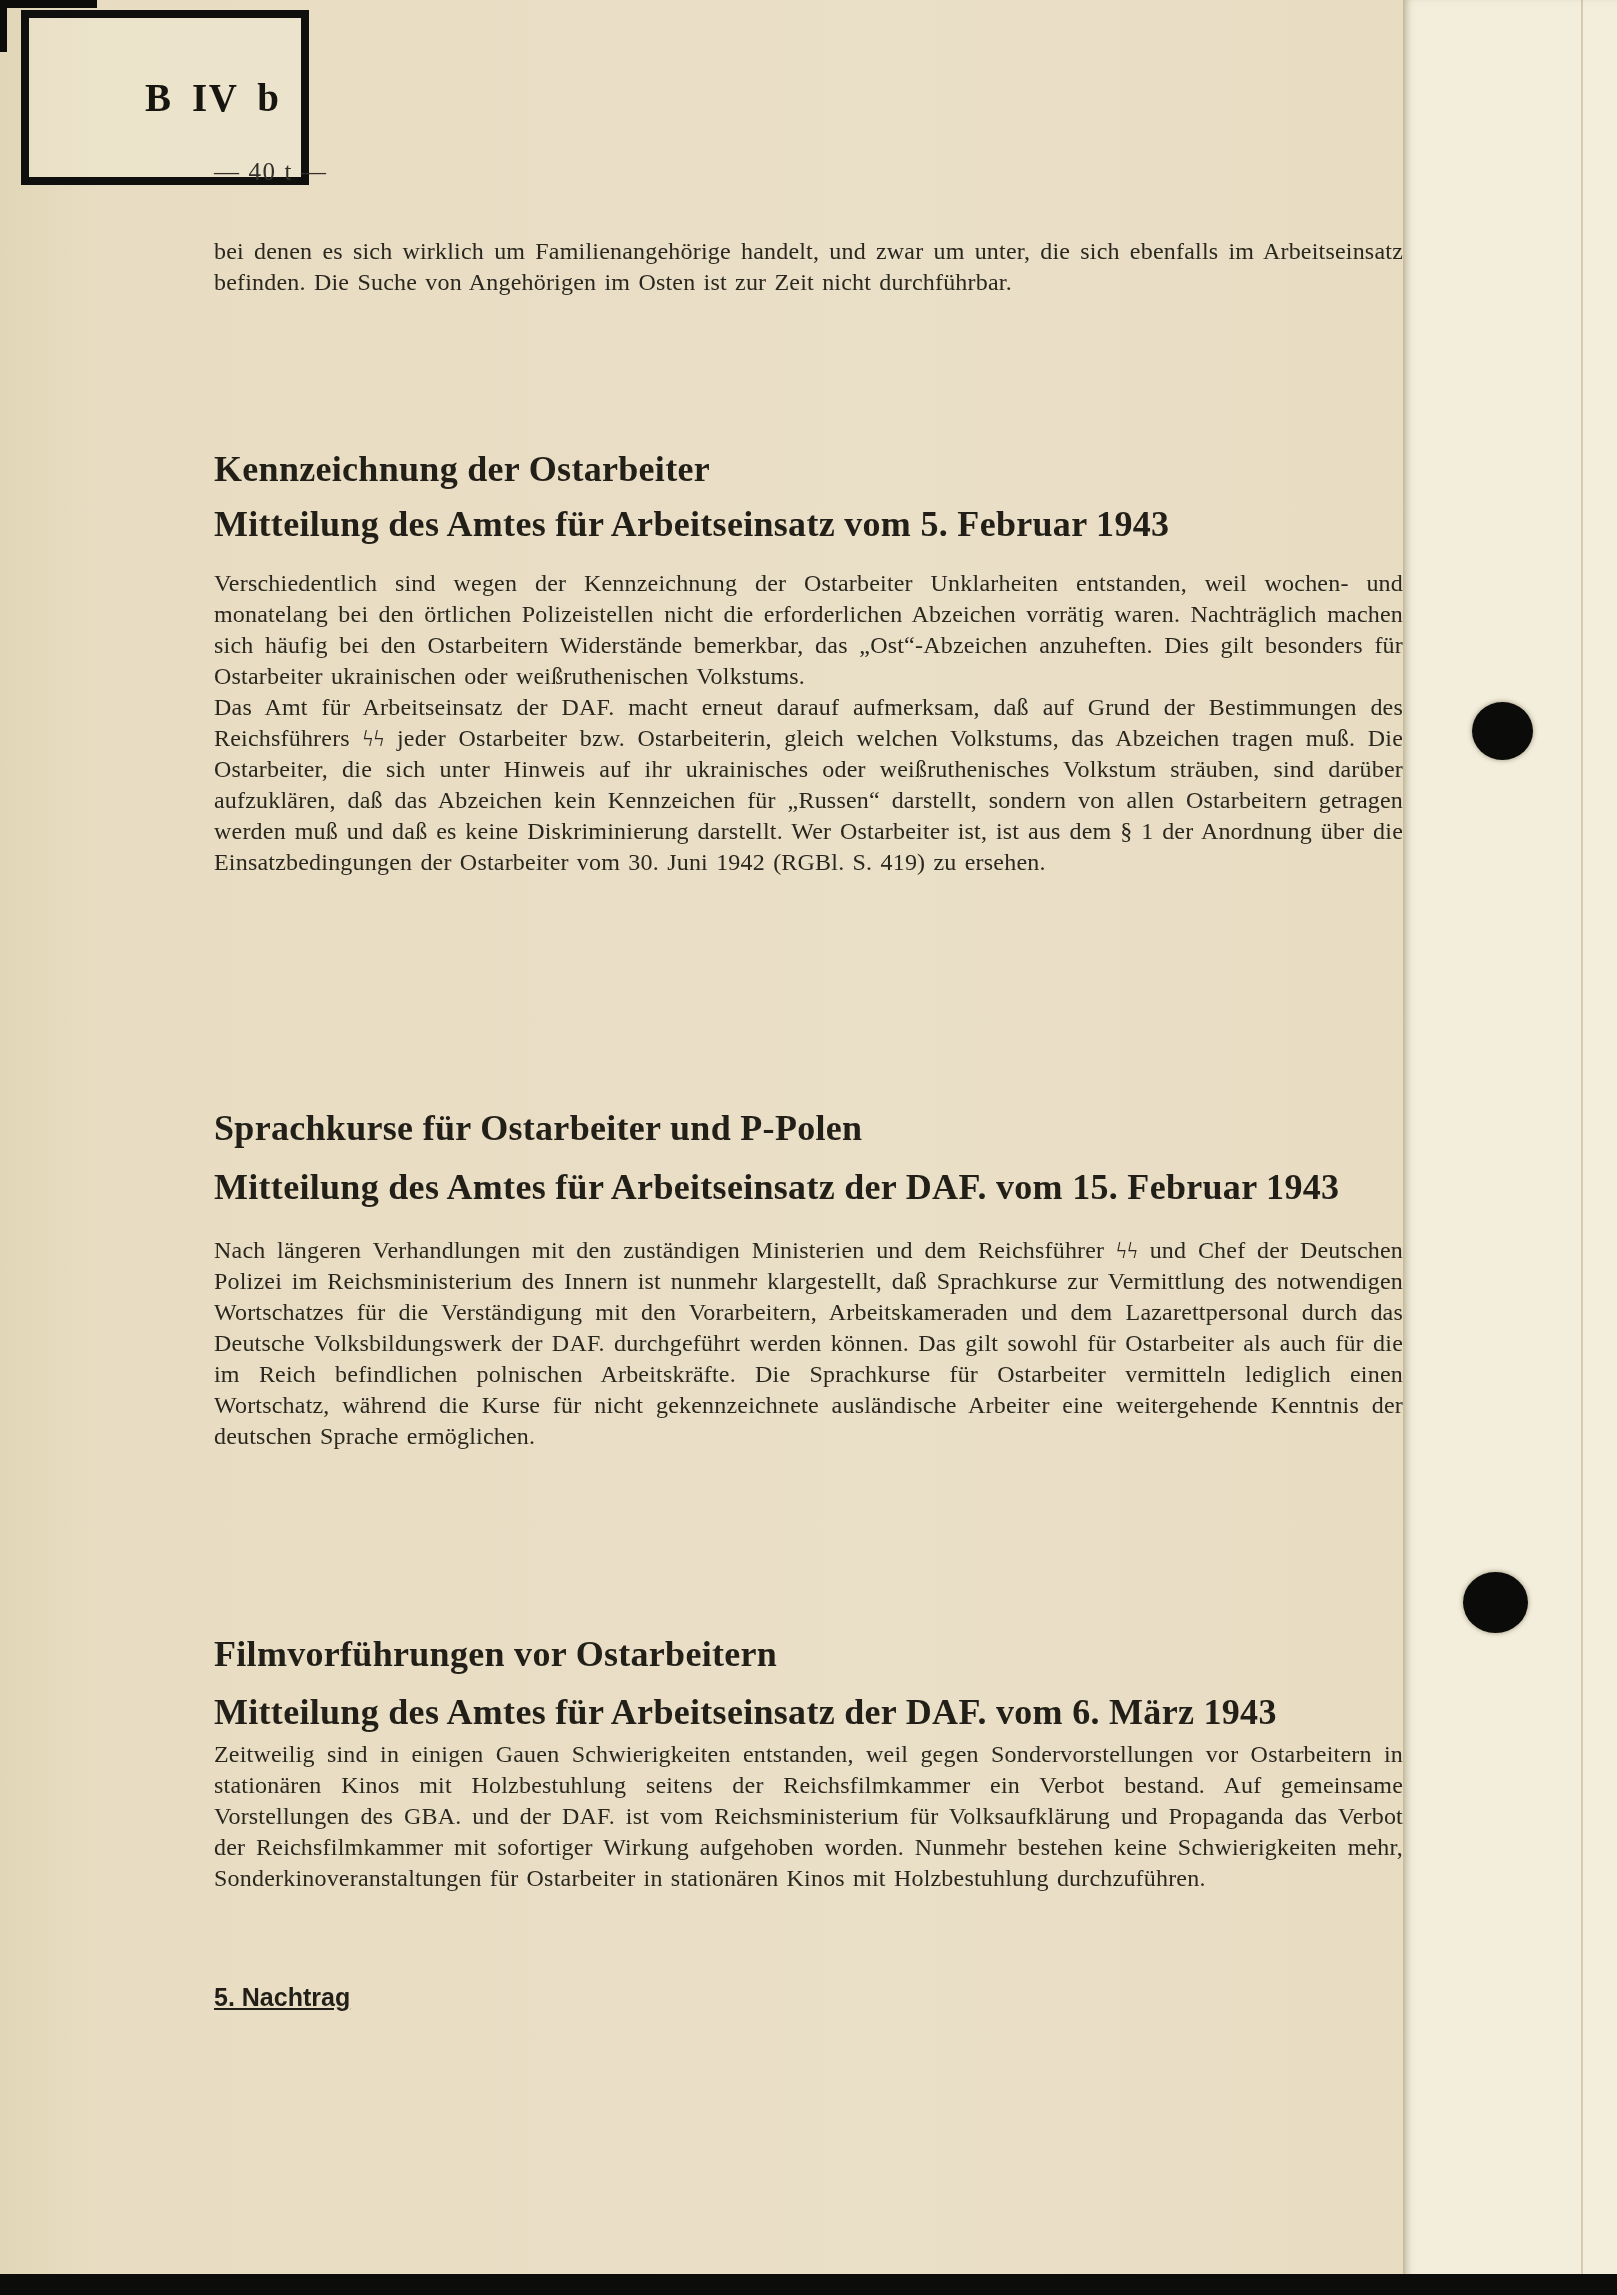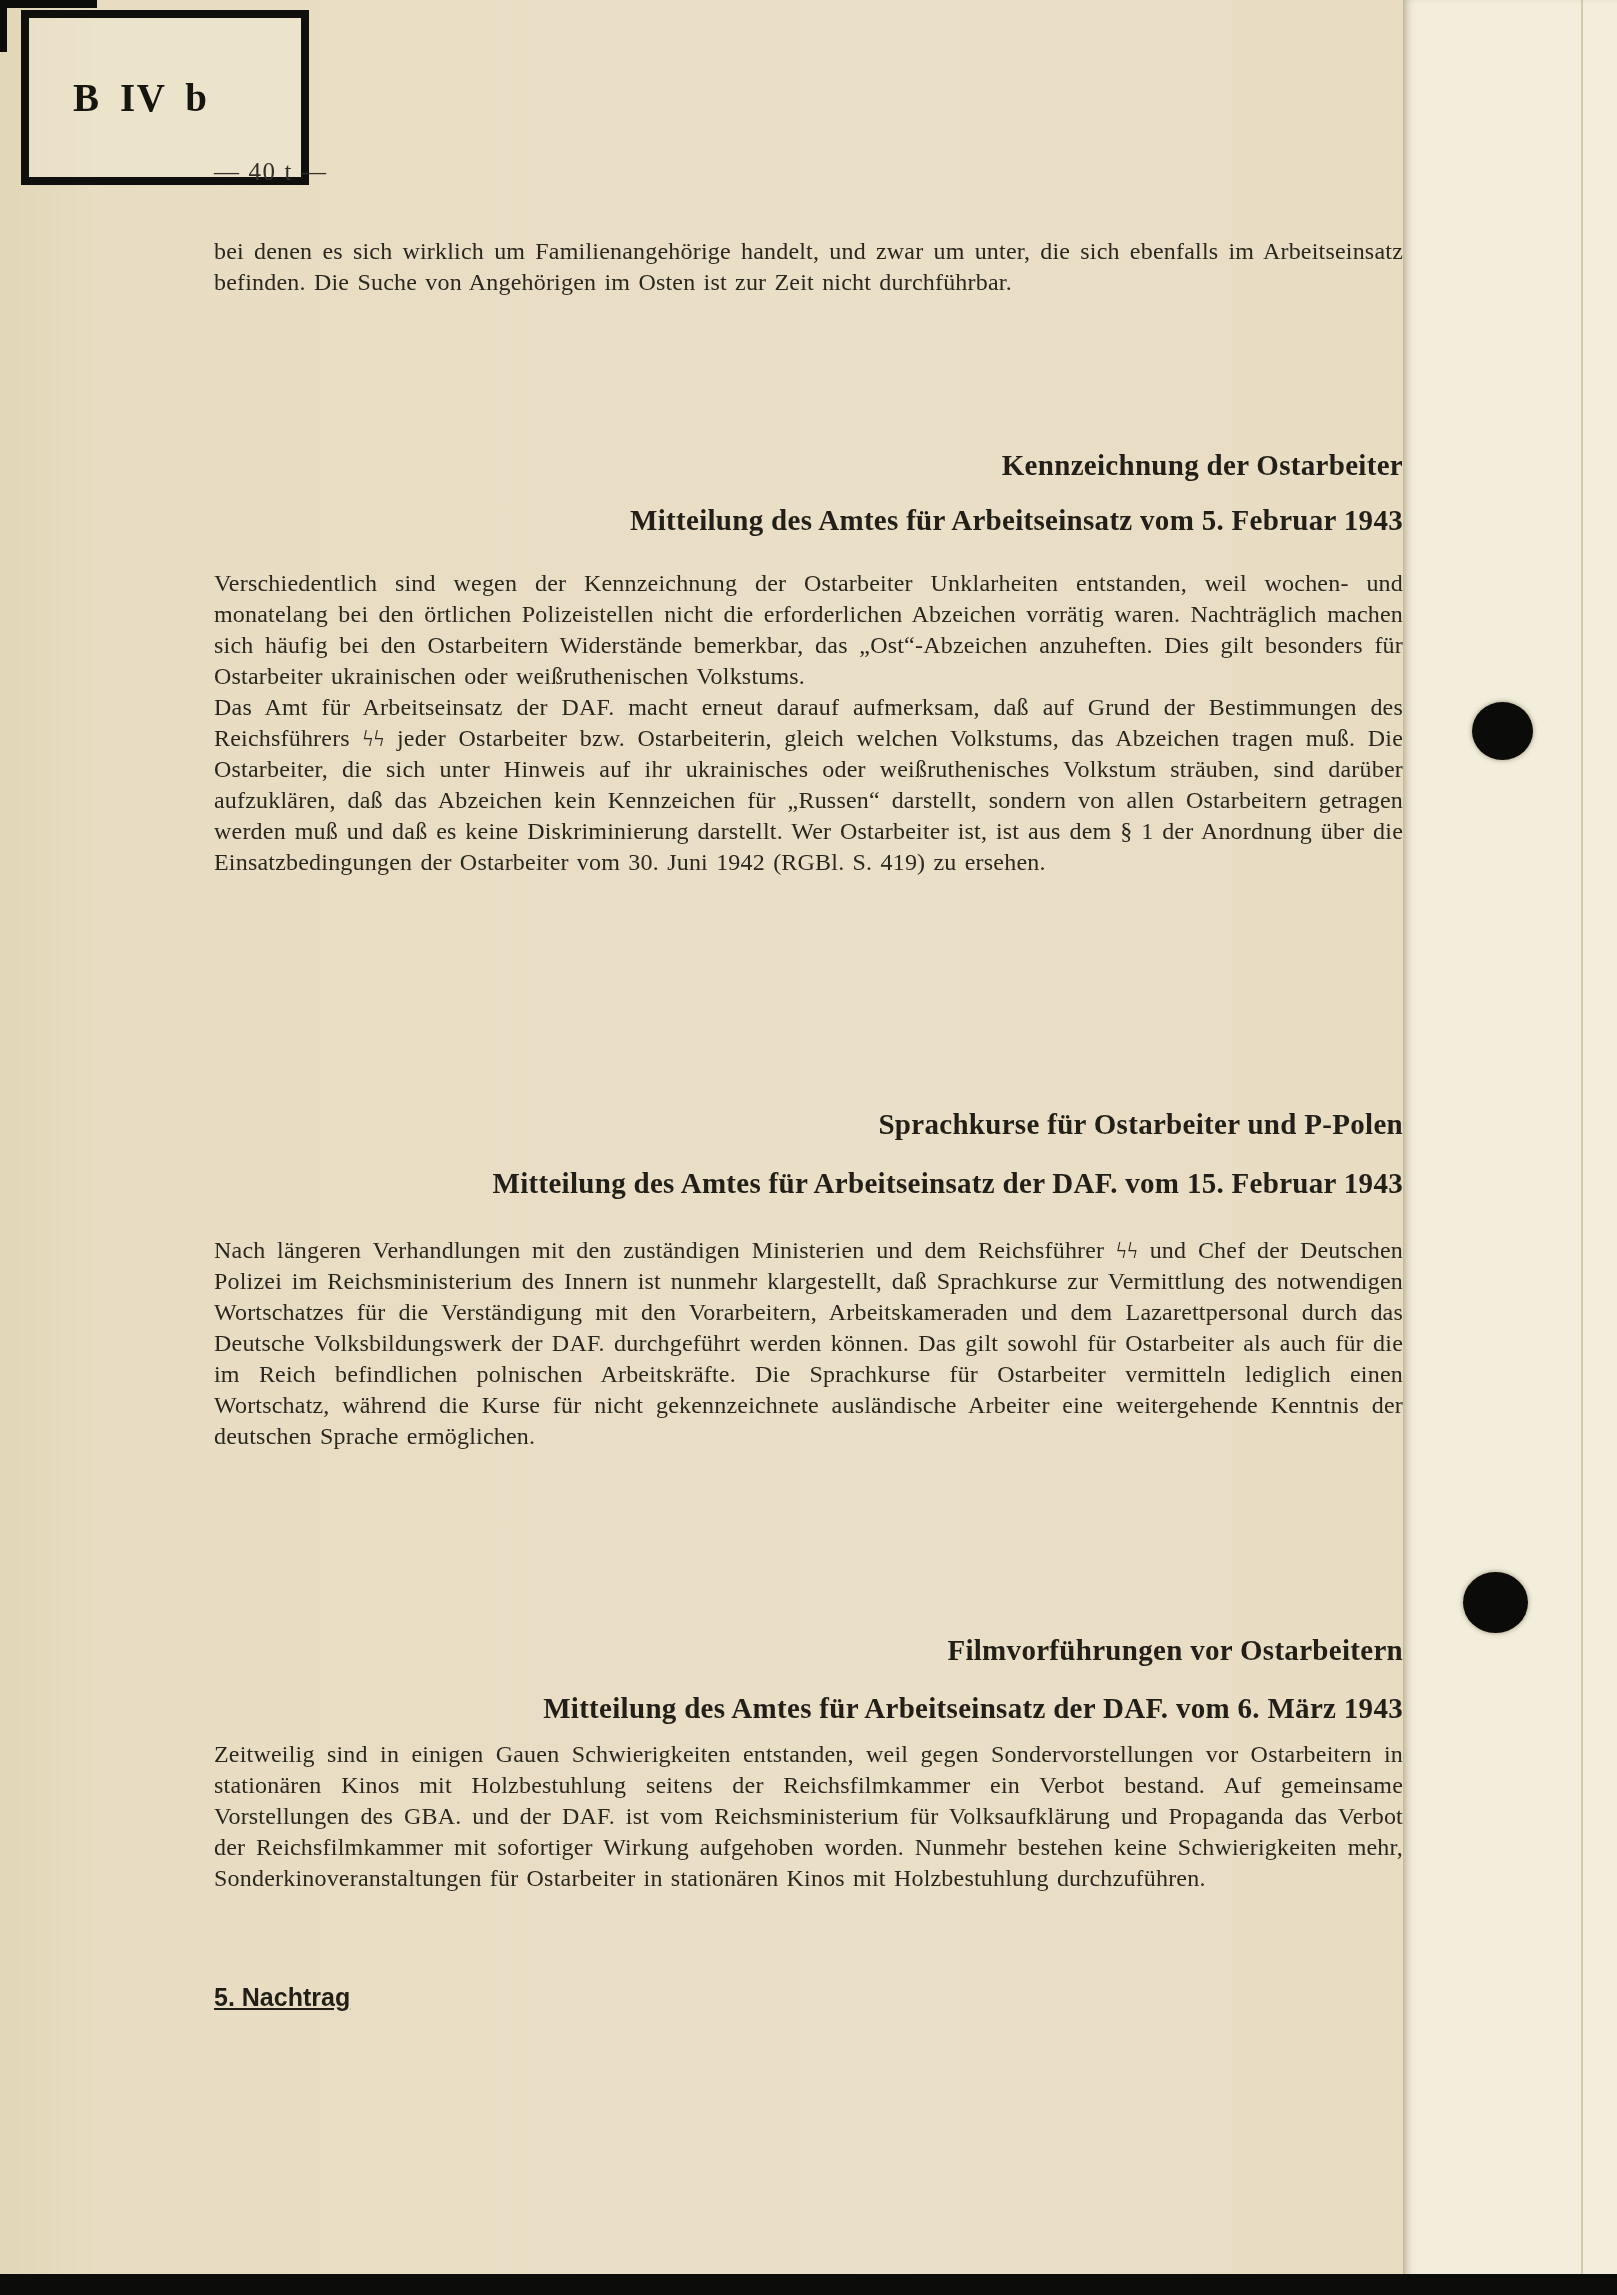--- a/index.html
+++ b/index.html
@@ -29,41 +29,41 @@
   
   .scan-top-left-h { position:absolute; left:0; top:0; width:97px; height:8px; background:#0c0c0a; }
   .scan-top-left-v { position:absolute; left:0; top:0; width:6.5px; height:52px; background:#0c0c0a; }
   .scan-bottom-bar { position:absolute; left:0; bottom:0; width:100%; height:21px; background:#0c0c0a; }
   
   .corner-box {
     position:absolute; left:21px; top:9.7px;
     width:288px; height:175px;
     border:8px solid #0f0f0d;
     display:flex; align-items:center;
-    padding-left:44px;
+    padding-left:116px;
     background:rgba(244,239,222,.35);
   }
   .corner-box .label {
     font-weight:bold; font-size:39px; letter-spacing:1.6px; word-spacing:8px;
     color:#17150f;
   }
   .page-number {
     position:absolute; left:214px; top:158px; width:1189px;
     text-align:left; font-size:25px; letter-spacing:1.6px; color:#33302a;
   }
   .block { position:absolute; left:214px; width:1189px; }
   .body-text p {
     font-size:24px; line-height:31px;
     text-align:justify; text-justify:inter-word;
     word-spacing:2px; letter-spacing:0.2px;
     hyphens:auto; -webkit-hyphens:auto;
     color:#2a271f;
   }
   .sec-title, .sec-subtitle {
-    text-align:right; font-weight:bold; font-size:29px; line-height:1.1;
+    text-align:left; font-weight:bold; font-size:36px; line-height:1.1;
     color:#221f18; letter-spacing:0.3px;
   }
   .footer-label {
     font-family:"Liberation Sans", sans-serif;
     font-weight:bold; font-size:25px; color:#221f18;text-decoration:underline;
   }
   .hole { position:absolute; background:#0b0b09; border-radius:50%; box-shadow:0 0 4.9px rgba(60,50,25,.5); }
   .hole-1 { left:1472px; top:702px; width:61px; height:58px; }
   .hole-2 { left:1463px; top:1572px; width:65px; height:61px; }
 </style>

